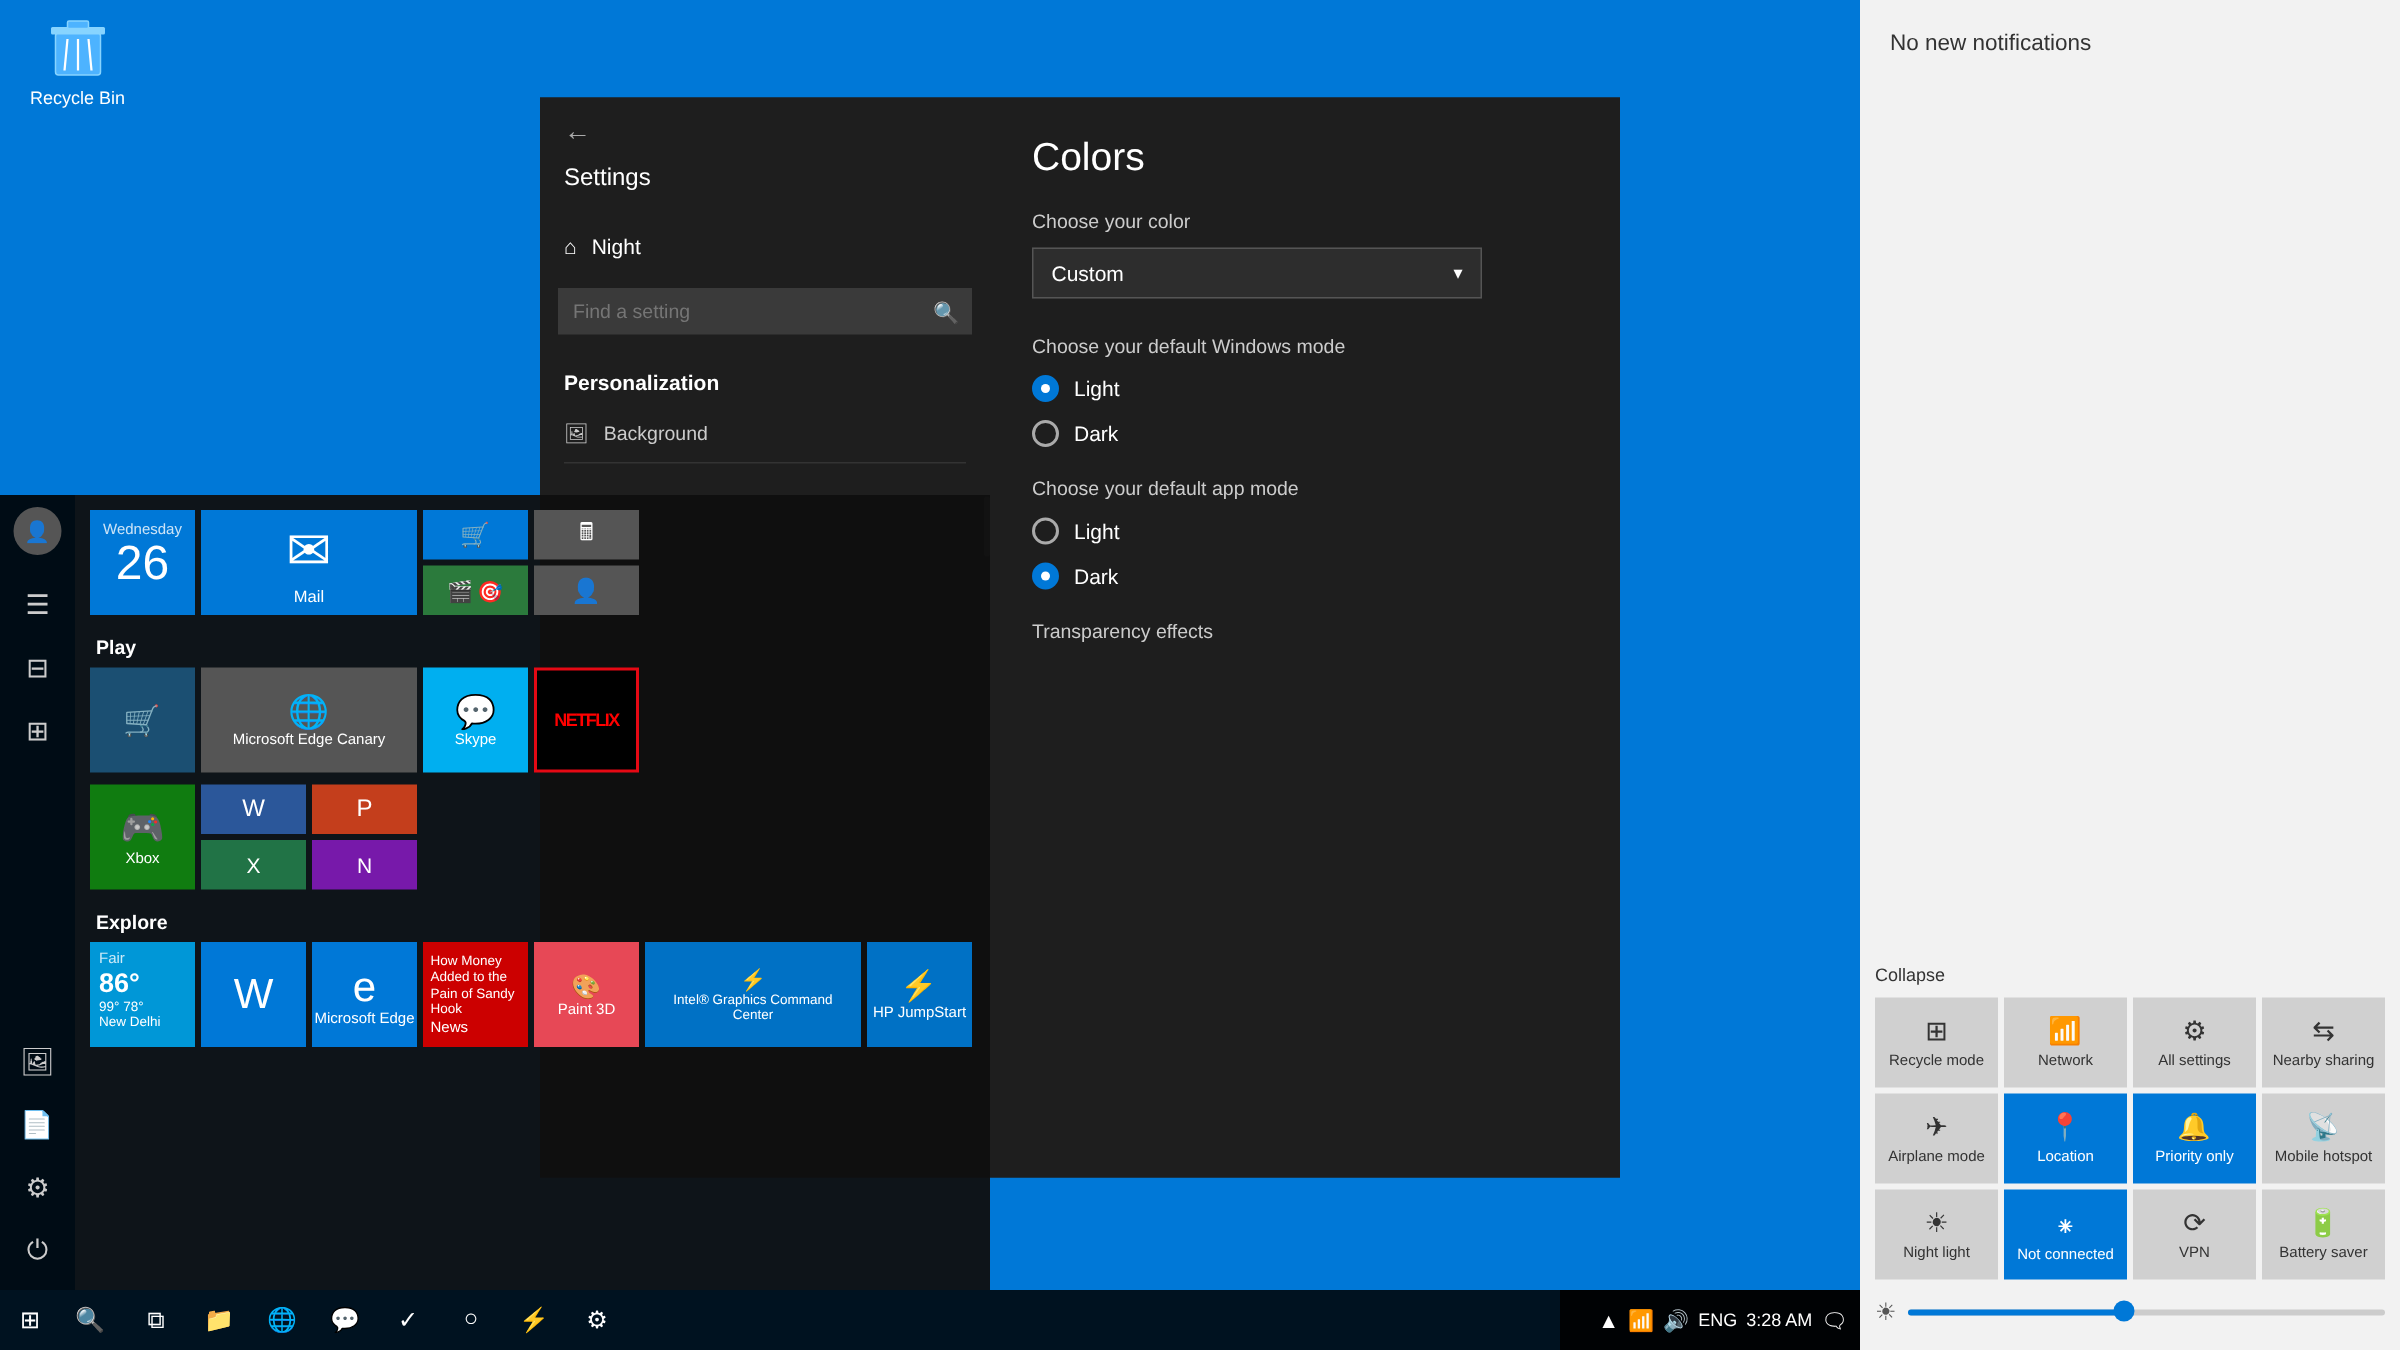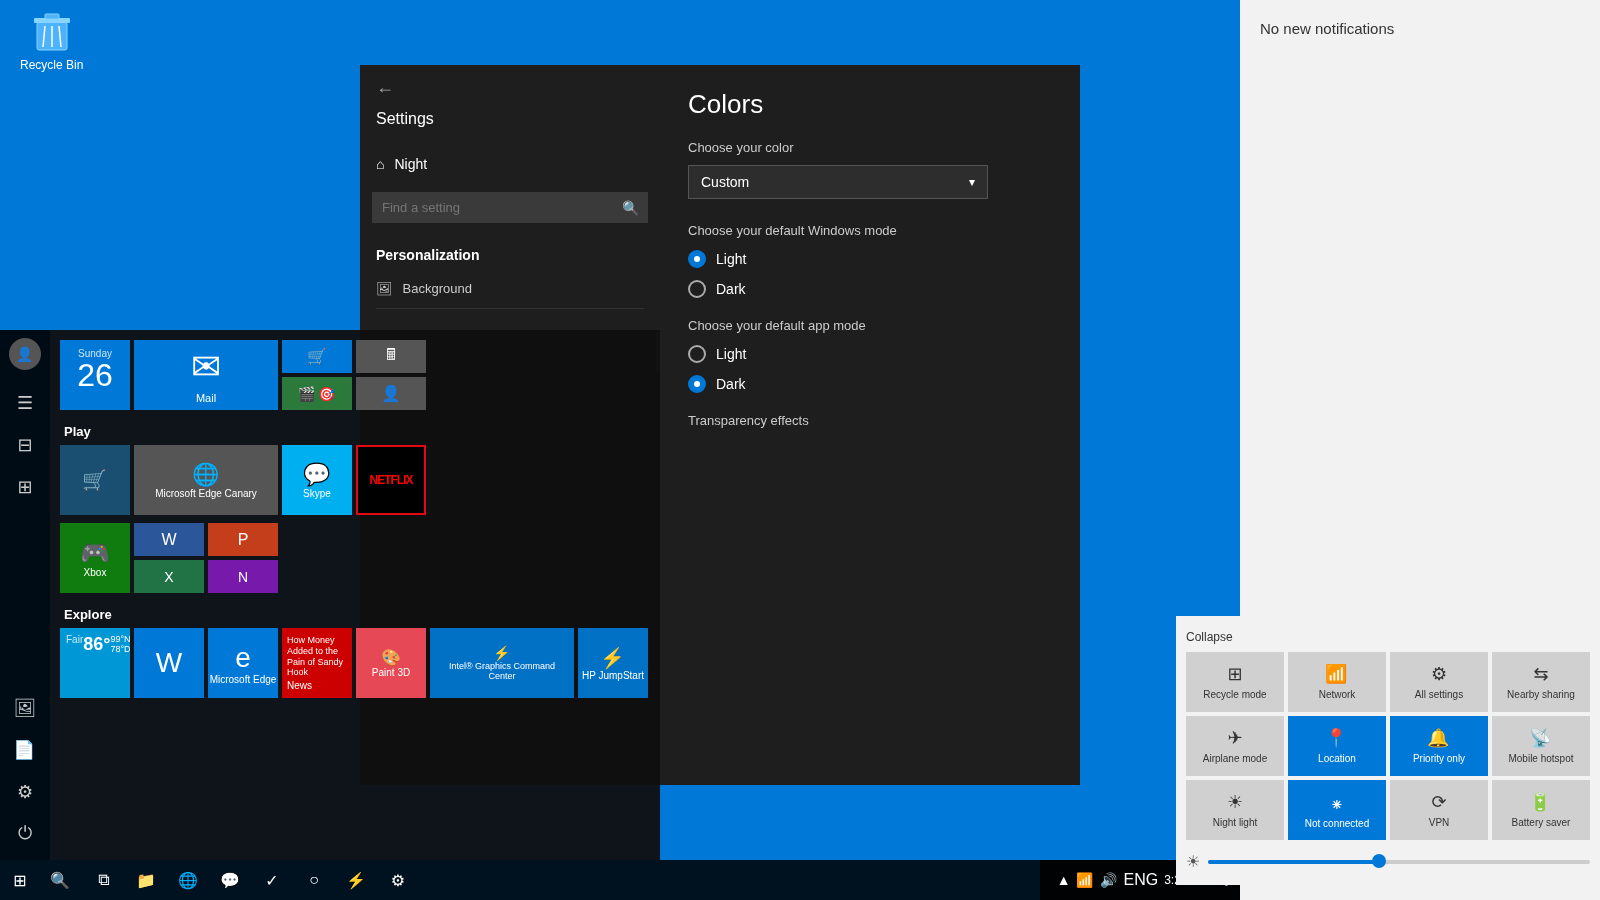--- a/index.html
+++ b/index.html
@@ -10,21 +10,21 @@
 
     
     .recycle-bin { position: absolute; top: 10px; left: 20px; display: flex; flex-direction: column; align-items: center; color: white; font-size: 12px; cursor: pointer; }
     .recycle-bin-icon { width: 40px; height: 44px; margin-bottom: 4px; }
 
     
     .notification-panel { position: absolute; top: 0; right: 0; width: 360px; height: 900px; background: #f2f2f2; display: flex; flex-direction: column; }
     .notification-header { padding: 20px 20px 10px; font-size: 15px; color: #333; font-weight: 400; }
 
     
-    .action-center-bottom { position: absolute; bottom: 15px; right: 0; width: 424px; background: #f2f2f2; padding: 10px; }
+    .action-center-bottom { position: absolute; bottom: 1px; right: 0; width: 360px; background: #f2f2f2; padding: 10px; }
     .action-grid { display: grid; grid-template-columns: repeat(4, 1fr); gap: 4px; margin-bottom: 8px; }
     .action-btn { background: #d0d0d0; border: none; padding: 8px 4px; display: flex; flex-direction: column; align-items: center; justify-content: center; cursor: pointer; font-size: 10px; color: #333; min-height: 60px; gap: 4px; }
     .action-btn.active { background: #0078d7; color: white; }
     .action-btn .icon { font-size: 18px; }
     .action-btn .label { font-size: 10px; text-align: center; line-height: 1.2; }
     .brightness-row { display: flex; align-items: center; gap: 8px; padding: 4px 0; }
     .brightness-icon { font-size: 16px; color: #555; }
     .brightness-slider { flex: 1; height: 4px; background: #ccc; border-radius: 2px; position: relative; }
     .brightness-fill { width: 45%; height: 100%; background: #0078d7; border-radius: 2px; }
     .brightness-thumb { position: absolute; top: -6px; left: 43%; width: 14px; height: 14px; background: #0078d7; border-radius: 50%; }
@@ -185,21 +185,21 @@
         <div class="start-left-icon">⚙</div>
         <div class="start-left-icon">⏻</div>
       </div>
     </div>
 
     <div style="flex:1;background:rgba(15,15,15,0.95);padding:10px;overflow:hidden;">
 
       <div style="display:flex;gap:4px;margin-bottom:8px;">
 
         <div class="tile tile-sm calendar">
-          <div style="font-size:10px;color:rgba(255,255,255,0.8);">Sunday</div>
+          <div style="font-size:10px;color:rgba(255,255,255,0.8);">Wednesday</div>
           <div style="font-size:32px;font-weight:300;line-height:1;">26</div>
         </div>
 
         <div class="tile tile-md mail">
           <span style="font-size:36px;">✉</span>
           <span style="font-size:11px;margin-top:4px;">Mail</span>
         </div>
 
         <div style="display:flex;flex-direction:column;gap:4px;">
           <div class="tile tile-sm" style="background:#0078d7;width:70px;height:33px;">
@@ -262,21 +262,21 @@
             </div>
             <div class="tile tile-sm" style="background:#7719aa;width:70px;height:33px;">
               <span style="font-size:14px;">N</span>
             </div>
           </div>
         </div>
       </div>
 
       <div style="color:#fff;font-size:13px;font-weight:600;padding:6px 4px;">Explore</div>
       <div style="display:flex;gap:4px;">
-        <div class="tile tile-sm" style="background:#0097d7;width:70px;height:70px;flex-direction:row;align-items:flex-start;justify-content:flex-start;padding:6px;">
+        <div class="tile tile-sm" style="background:#0097d7;width:70px;height:70px;flex-direction:column;align-items:flex-start;justify-content:flex-start;padding:6px;">
           <span style="font-size:10px;color:rgba(255,255,255,0.8);">Fair</span>
           <span style="font-size:18px;font-weight:bold;">86°</span>
           <span style="font-size:9px;">99° 78°</span>
           <span style="font-size:9px;">New Delhi</span>
         </div>
         <div class="tile tile-sm" style="background:#0078d7;width:70px;height:70px;">
           <span style="font-size:28px;">W</span>
         </div>
         <div class="tile tile-sm" style="background:#0078d7;width:70px;height:70px;">
           <span style="font-size:28px;">e</span>
@@ -314,21 +314,21 @@
       <div class="taskbar-app">○</div>
       <div class="taskbar-app">⚡</div>
       <div class="taskbar-app">⚙</div>
     </div>
   </div>
   <div class="taskbar-right">
     <div class="taskbar-systray">
       <span class="tray-icon">▲</span>
       <span class="tray-icon">📶</span>
       <span class="tray-icon">🔊</span>
-      <span style="font-size:16px;color:white;">ENG</span>
+      <span style="font-size:12px;color:white;">ENG</span>
       <span style="font-size:12px;color:white;">3:28 AM</span>
     </div>
     <span class="tray-icon">🗨</span>
   </div>
 
   <div class="notification-panel">
     <div class="notification-header">No new notifications</div>
     <div style="flex:1;"></div>
 
     <div class="action-center-bottom">

